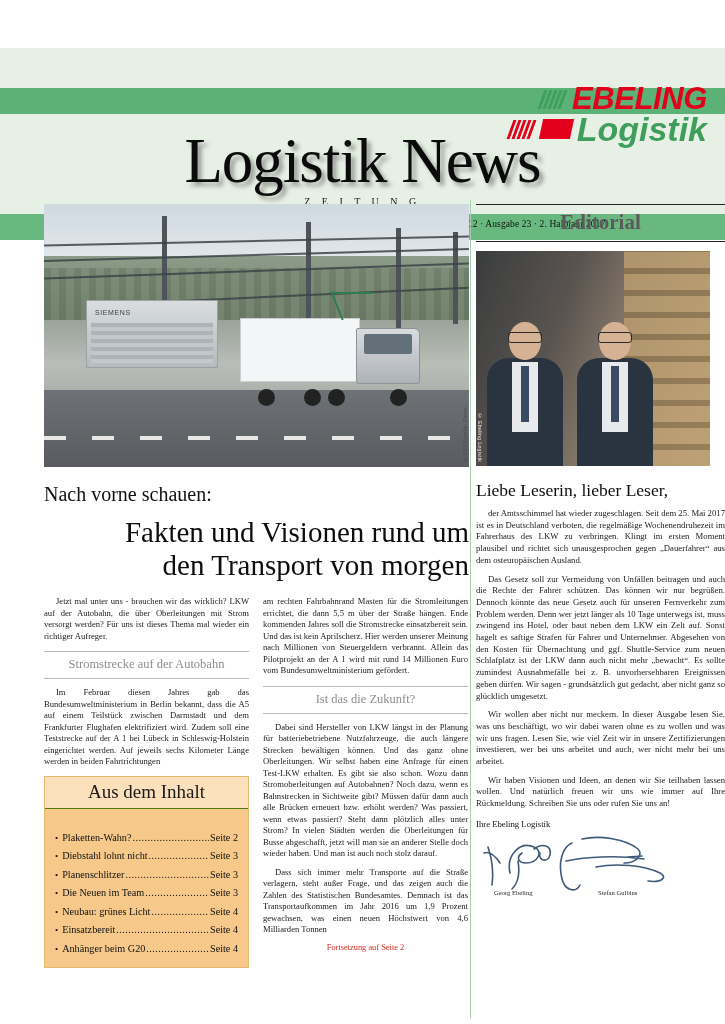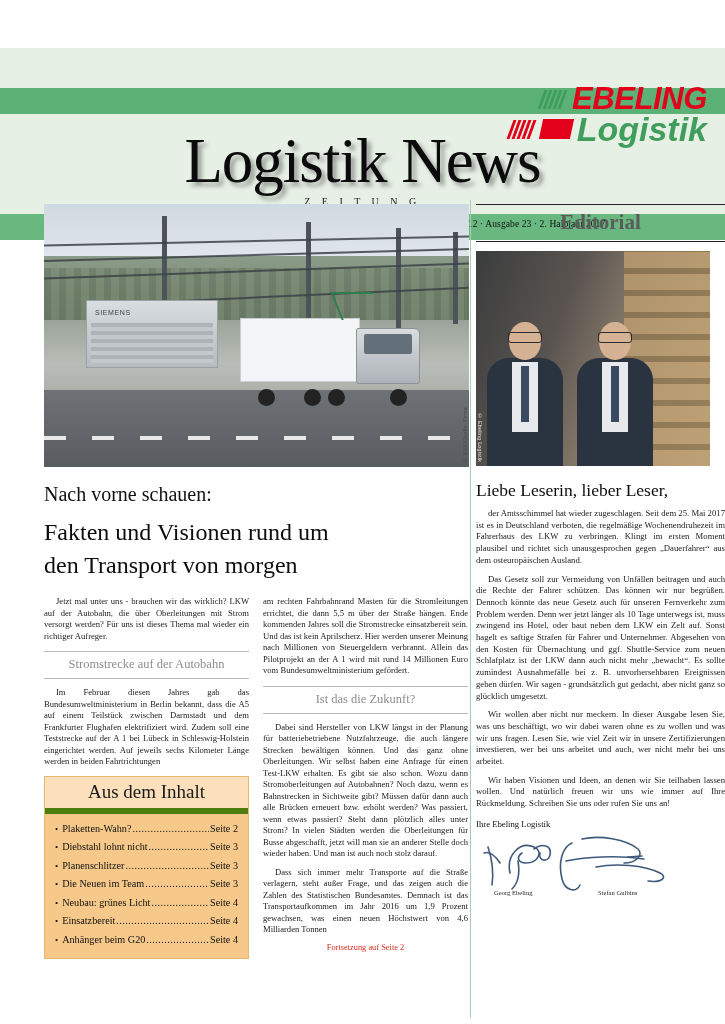--- a/index.html
+++ b/index.html
@@ -67,35 +67,35 @@
     background:linear-gradient(#d9dcdf,#aeb3b8);border:1px solid #8d9398;border-radius:2px 6px 3px 3px;}
   .truck .win{position:absolute;left:124px;top:20px;width:48px;height:20px;background:#63707a;border-radius:2px;}
   .truck .panto{position:absolute;left:96px;top:-22px;width:40px;height:26px;
     border-left:2px solid #2f7d4e;border-top:2px solid #2f7d4e;transform:skewX(22deg);}
   .truck .wheel{position:absolute;bottom:-6px;width:17px;height:17px;border-radius:50%;background:#222;}
   .photo-credit{position:absolute;right:1px;bottom:4px;writing-mode:vertical-rl;
     transform:rotate(180deg);font-size:5.2px;color:#4a4a4a;letter-spacing:.3px;
     font-family:"Liberation Sans",sans-serif;}
 
   .kicker{text-align:left;font-size:20px;margin:16px 0 10px;color:#111;}
-  .headline{text-align:left;font-size:24px;line-height:33px;margin:0 0 14px;color:#0d0d0d;}
+  .headline{text-align:right;font-size:29px;line-height:33px;margin:0 0 14px;color:#0d0d0d;}
 
   .cols2{display:flex;gap:14px;}
   .col{width:205px;}
   p.body{font-size:8.6px;line-height:11.5px;text-align:justify;margin:0 0 7px;
     color:#1b1b1b;text-indent:12px;hyphens:auto;}
   p.body.noind{text-indent:0;}
   .subhead{text-align:center;font-size:12.5px;color:#8d8d8d;margin:9px 0 8px;
     border-top:1px solid #b9b9b9;border-bottom:1px solid #b9b9b9;padding:5px 0 6px;}
   .contin{color:#d42a1e;font-size:8.4px;text-align:center;margin-top:3px;}
 
   
   .toc{background:#f6c98a;border:1px solid #e7b96f;padding:6px 10px 9px;margin-top:8px;}
   .toc-title{text-align:center;font-size:19px;color:#1a1a1a;background:#fbe0bb;
-    margin:-6px -10px 6px;padding:4px 0 5px;border-bottom:6px solid #4d7c0f;}
+    margin:-6px -10px 20px;padding:4px 0 5px;border-bottom:1px solid #4d7c0f;}
   .toc ul{list-style:none;margin:0;padding:0;}
   .toc li{font-size:10.2px;line-height:17.5px;color:#101010;display:flex;align-items:baseline;}
   .toc li .bullet{margin-right:4px;font-size:9px;line-height:17.5px;}
   .toc li .tname{white-space:nowrap;}
   .toc li .dots{flex:1;overflow:hidden;white-space:nowrap;margin:0 1px;
     letter-spacing:.5px;font-size:10px;color:#101010;}
   .toc li .tpage{white-space:nowrap;}
 
   
   .edit-col{position:absolute;left:476px;top:204px;width:249px;}

